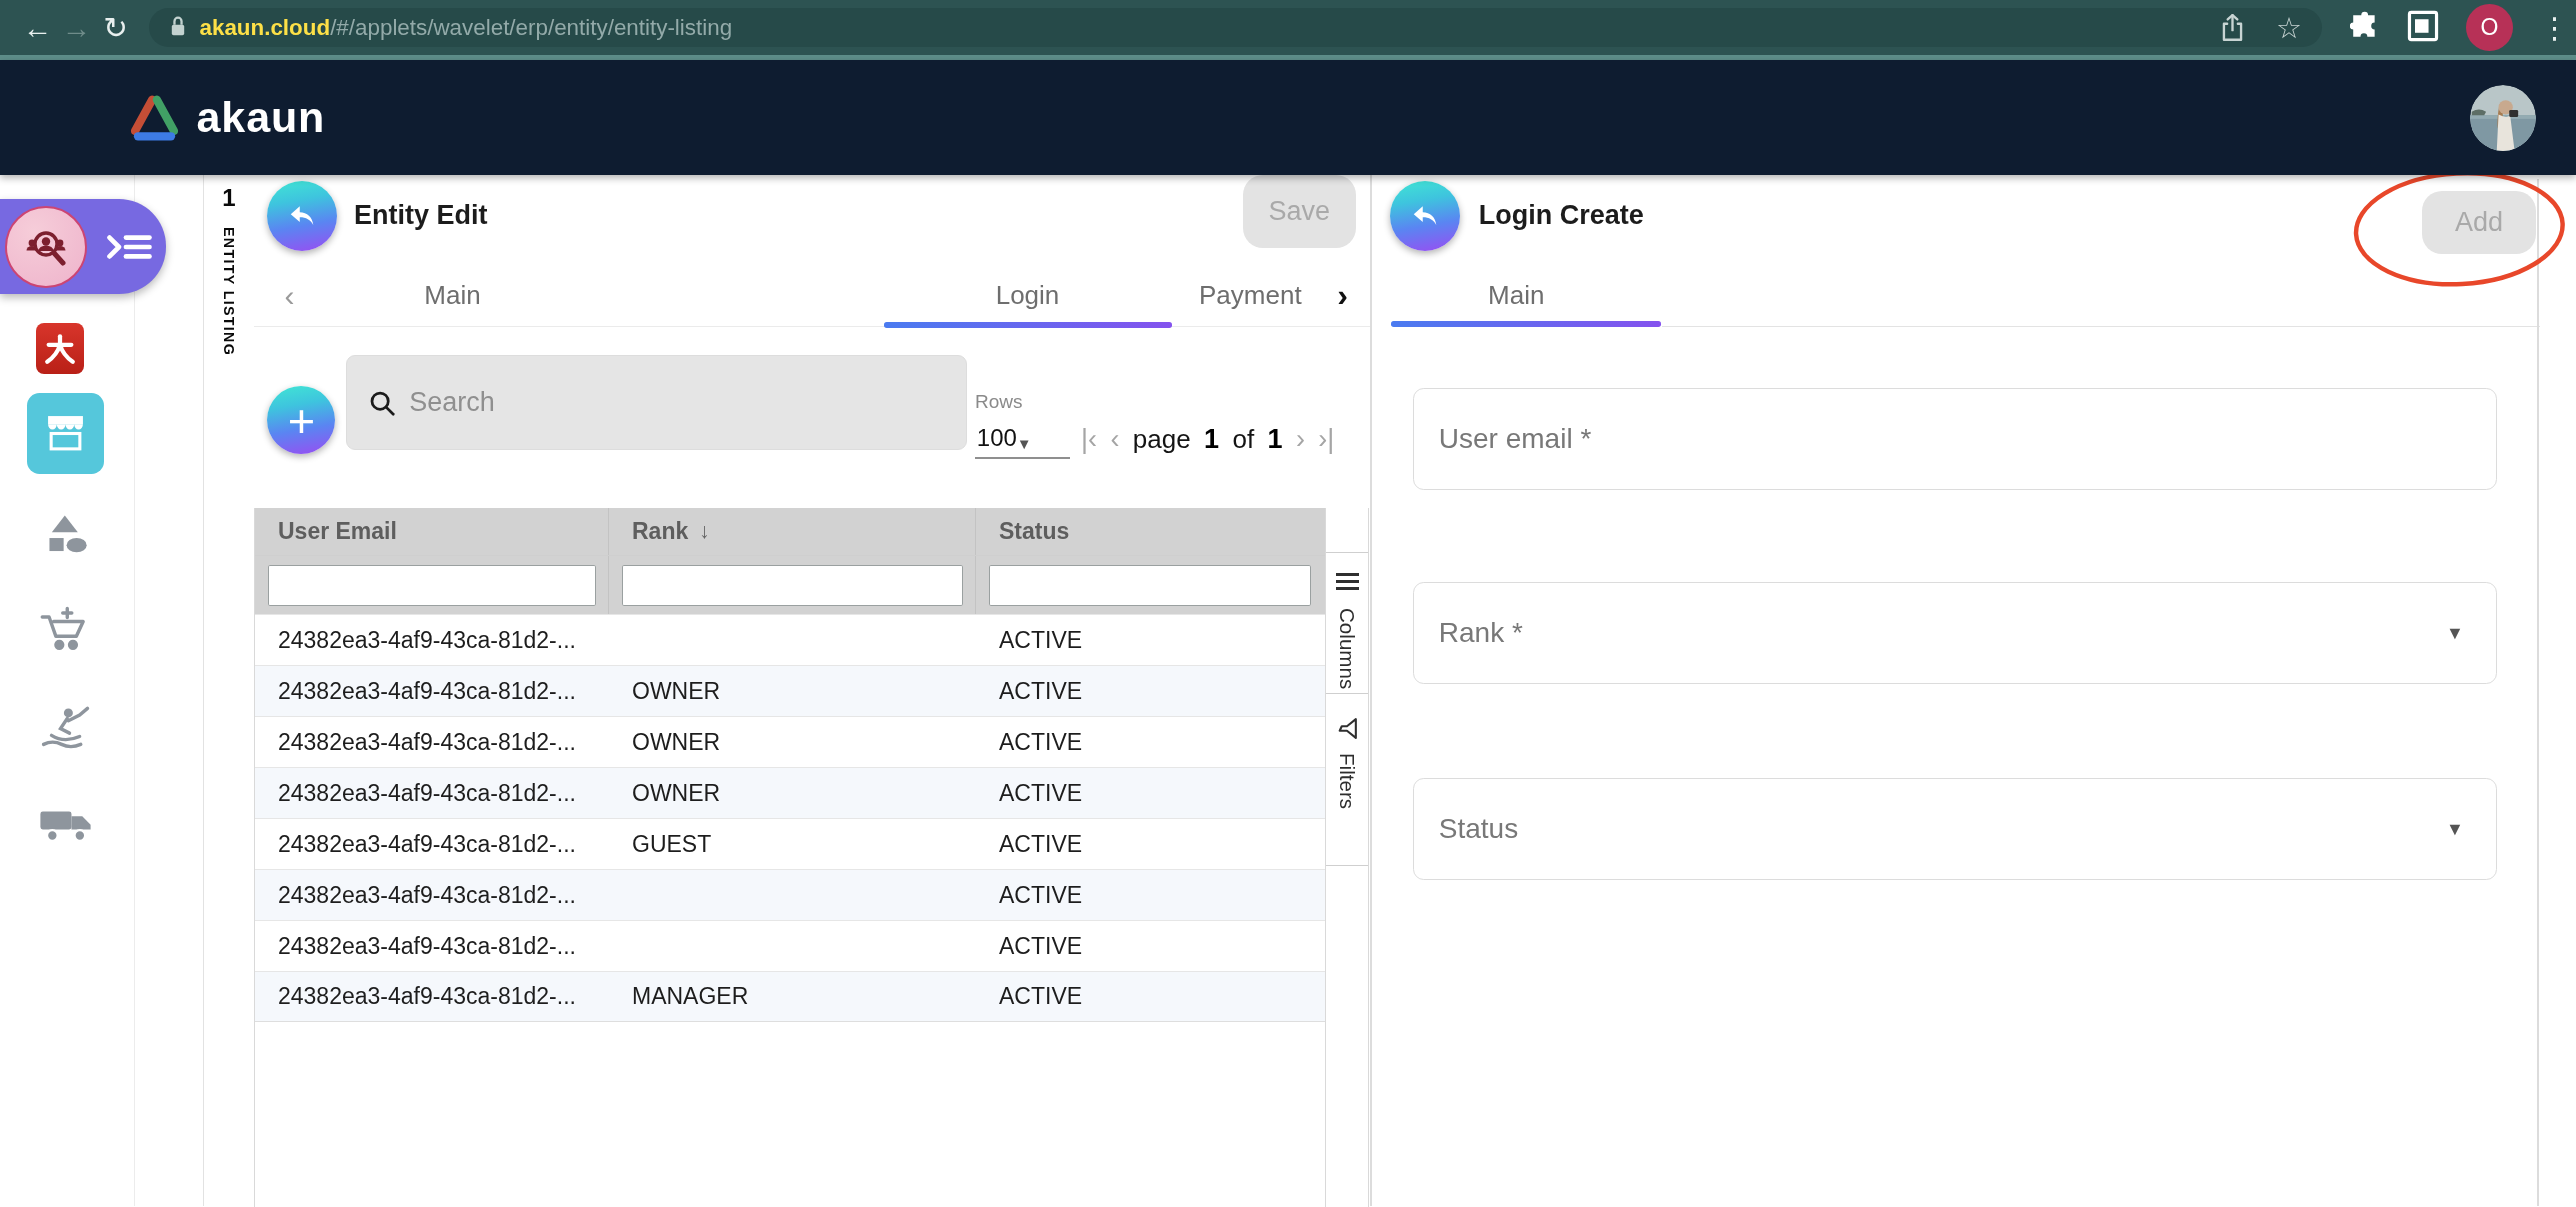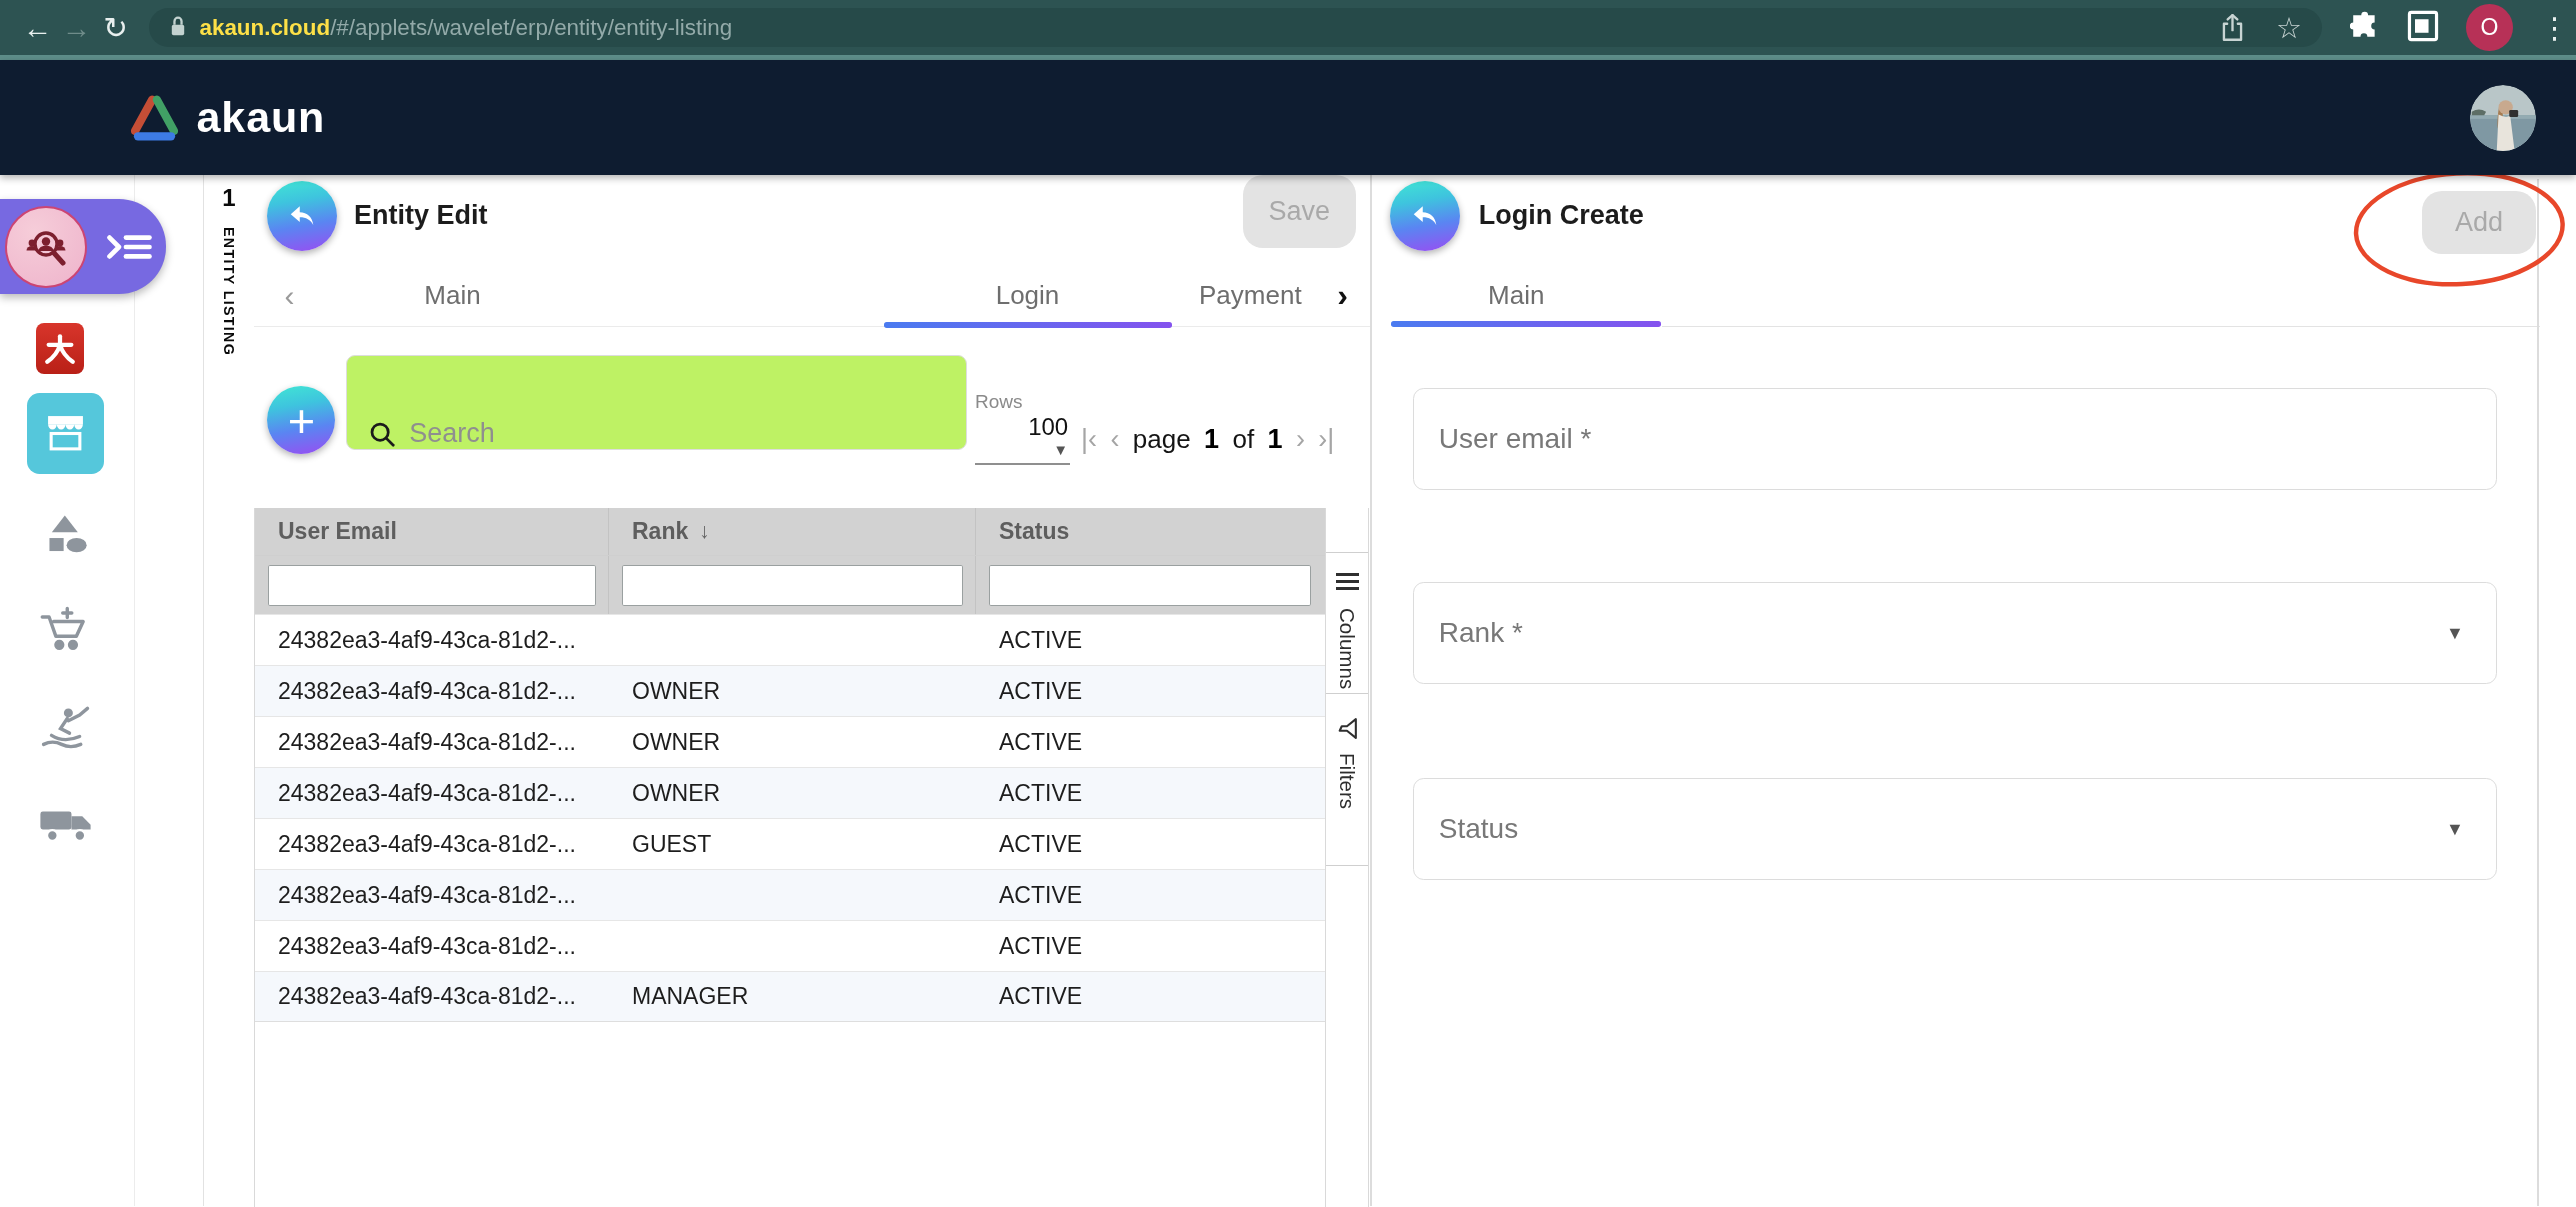--- a/index.html
+++ b/index.html
@@ -74,28 +74,28 @@
          font-size:26px; color:#6e6e6e; cursor:pointer; white-space:nowrap; }
   .tab-chev { position:absolute; top:0; height:59px; display:flex; align-items:center; justify-content:center; cursor:pointer; }
   .underline { position:absolute; bottom:-1.8px; height:6.3px; border-radius:2.7px;
                background:linear-gradient(90deg,#4a7bf0,#8452ee); z-index:2; }
 
   .pl-toolbar { height:181px; position:relative; }
   .plus-btn { position:absolute; left:13.4px; top:59px; width:68px; height:68px; border-radius:50%;
               background:linear-gradient(170deg,#41e6d4 0%,#3ec4de 30%,#5a85f2 62%,#9a4cf2 100%);
               box-shadow:0 2.7px 7.2px rgba(0,0,0,.3); color:#fff; font-size:47px; font-weight:300;
               display:flex; align-items:center; justify-content:center; cursor:pointer; }
-  .search-box { position:absolute; left:92px; top:28px; width:621px; height:95px; background:#bef264;
-                border:1.8px solid #ddd; border-radius:9px; display:flex; align-items:flex-end; padding:0 19.7px; }
+  .search-box { position:absolute; left:92px; top:28px; width:621px; height:95px; background:#e5e5e5;
+                border:1.8px solid #ddd; border-radius:9px; display:flex; align-items:center; padding:0 19.7px; }
   .search-box input { border:none; outline:none; font-size:27px; color:#333; margin-left:12.5px; width:501px;
                       font-family:inherit; background:transparent; }
   .search-box input::placeholder { color:#8f8f8f; }
   .rows-label { position:absolute; left:721px; top:64px; font-size:19px; color:#8a8a8a; }
-  .rows-select { position:absolute; left:721px; top:86px; width:95px; height:52px; border-bottom:2.7px solid #8f8f8f;
-                 display:flex; align-items:flex-end; justify-content:flex-start; padding:0 1.8px 5.4px 1.8px; cursor:pointer;flex-direction:column; }
+  .rows-select { position:absolute; left:721px; top:80px; width:95px; height:52px; border-bottom:2.7px solid #8f8f8f;
+                 display:flex; align-items:flex-end; justify-content:flex-start; padding:0 1.8px 5.4px 1.8px; cursor:pointer; }
   .rows-value { font-size:24px; color:#111; }
   .rows-caret { font-size:15px; color:#555; }
   .pagination { position:absolute; left:827px; top:91px; height:43px; display:flex; align-items:center; gap:13.4px; }
   .pg-chev { font-size:27px; color:#a5a5a5; cursor:pointer; }
   .pg-word { font-size:26px; color:#141414; }
   .pg-num { font-size:27px; color:#000; font-weight:700; }
 
   .pl-tablewrap { height:699px; display:flex; }
   .data-table { width:1072px; border-left:1.8px solid #d9d9d9; border-right:1.8px solid #d9d9d9; background:#fff; }
   .thead { height:47px; background:#d2d2d2; display:flex; }

